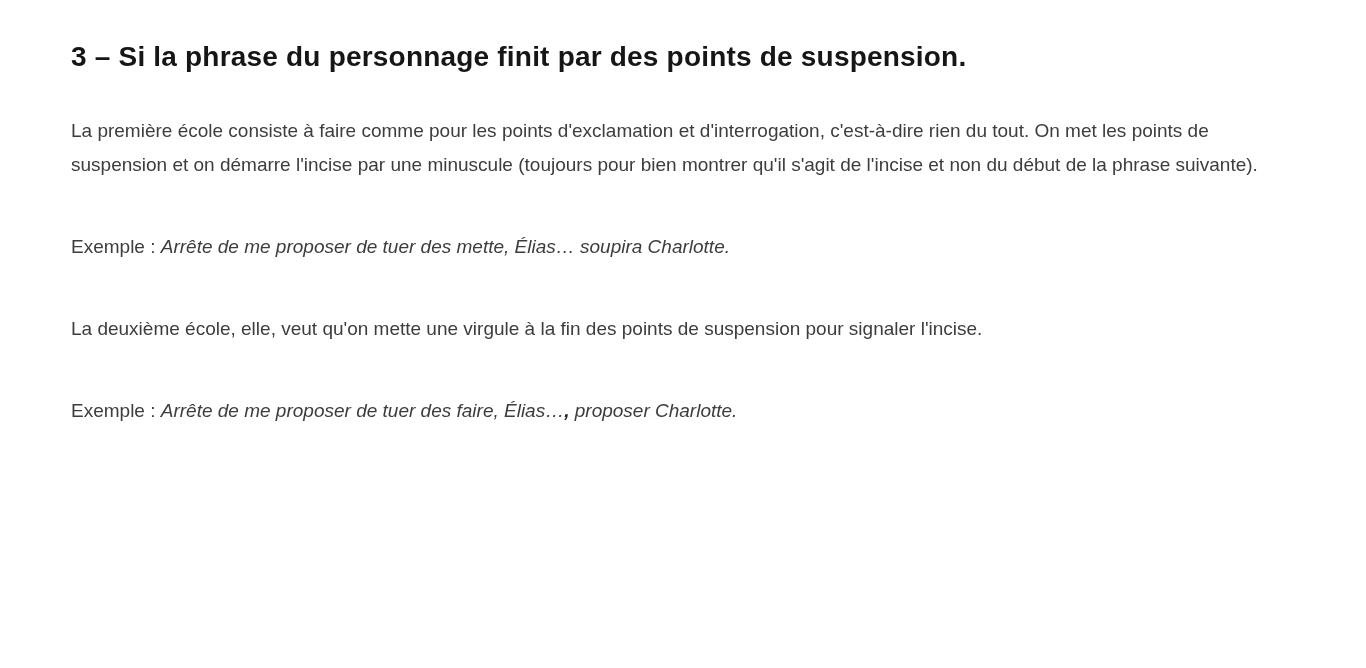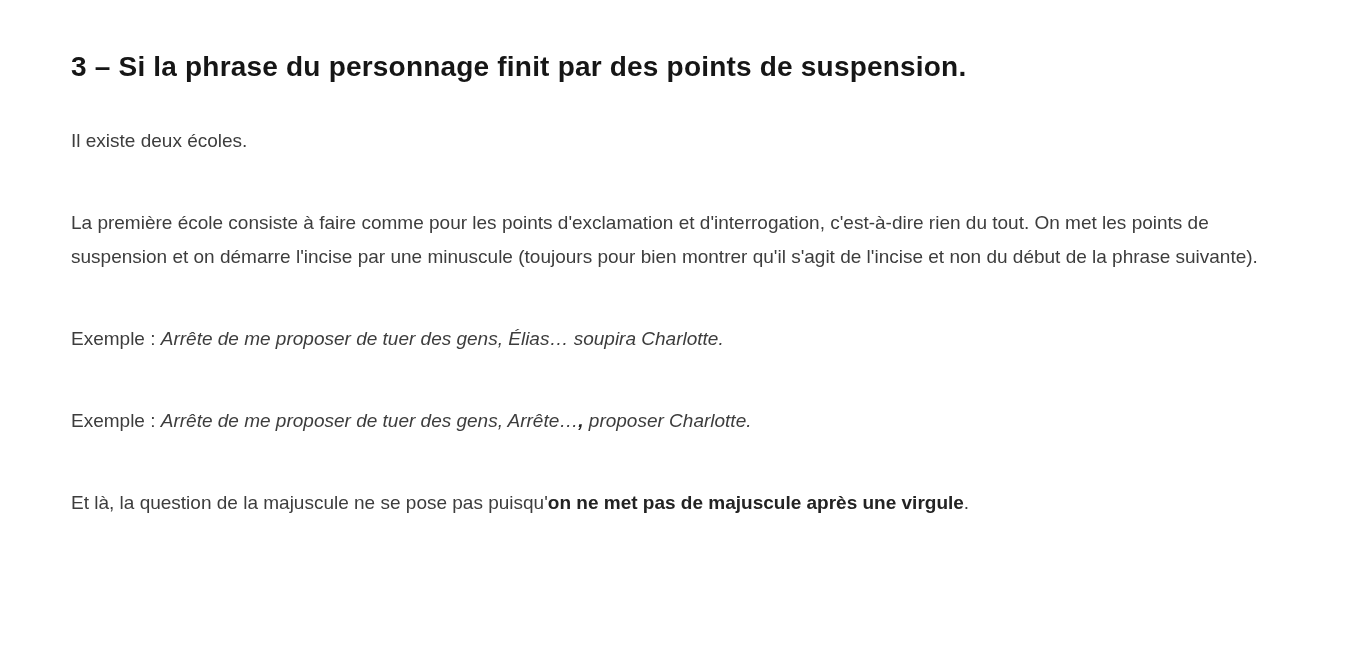--- a/index.html
+++ b/index.html
@@ -10,21 +10,20 @@
       width: 1366px;
       height: 668px;
       background: #ffffff;
       font-family: "Liberation Sans", sans-serif;
       overflow: hidden;
     }
     .page {
       box-sizing: border-box;
       width: 1333px;
       padding: 40px 39px 0 71px;
-      margin-top: 10px;
     }
     h1.title {
       font-size: 28px;
       line-height: 34px;
       font-weight: 700;
       color: #161616;
       margin: 0 0 40px 0;
       letter-spacing: 0.2px;
     }
     .paragraphs {
@@ -48,19 +47,18 @@
       font-weight: 700;
       color: #232323;
     }
   </style>
 </head>
 <body>
 
 <main class="page">
   <h1 class="title">3 – Si la phrase du personnage finit par des points de suspension.</h1>
   <div class="paragraphs" id="paragraphs">
-      <p class="para"><span class="">Il existe deux écoles.</span></p>
       <p class="para"><span class="u">La première école</span><span class=""> consiste à faire comme pour les points d'exclamation et d'interrogation, c'est-à-dire rien du tout. On met les points de suspension et on démarre l'incise par une minuscule (toujours pour bien montrer qu'il s'agit de l'incise et non du début de la phrase suivante).</span></p>
-      <p class="para"><span class="">Exemple : </span><span class="i">Arrête de me proposer de tuer des gens, Élias… soupira Charlotte.</span></p>
-      <p class="para"><span class="">Exemple : </span><span class="i">Arrête de me proposer de tuer des gens, Arrête…</span><span class="i b">,</span><span class="i"> proposer Charlotte.</span></p>
-      <p class="para"><span class="">Et là, la question de la majuscule ne se pose pas puisqu'</span><span class="b">on ne met pas de majuscule après une virgule</span><span class="">.</span></p>
+      <p class="para"><span class="">Exemple : </span><span class="i">Arrête de me proposer de tuer des mette, Élias… soupira Charlotte.</span></p>
+      <p class="para"><span class="u">La deuxième école</span><span class="">, elle, veut qu'on mette une virgule à la fin des points de suspension pour signaler l'incise.</span></p>
+      <p class="para"><span class="">Exemple : </span><span class="i">Arrête de me proposer de tuer des faire, Élias…</span><span class="i b">,</span><span class="i"> proposer Charlotte.</span></p>
     </div>
 </main>
 
 </body></html>

